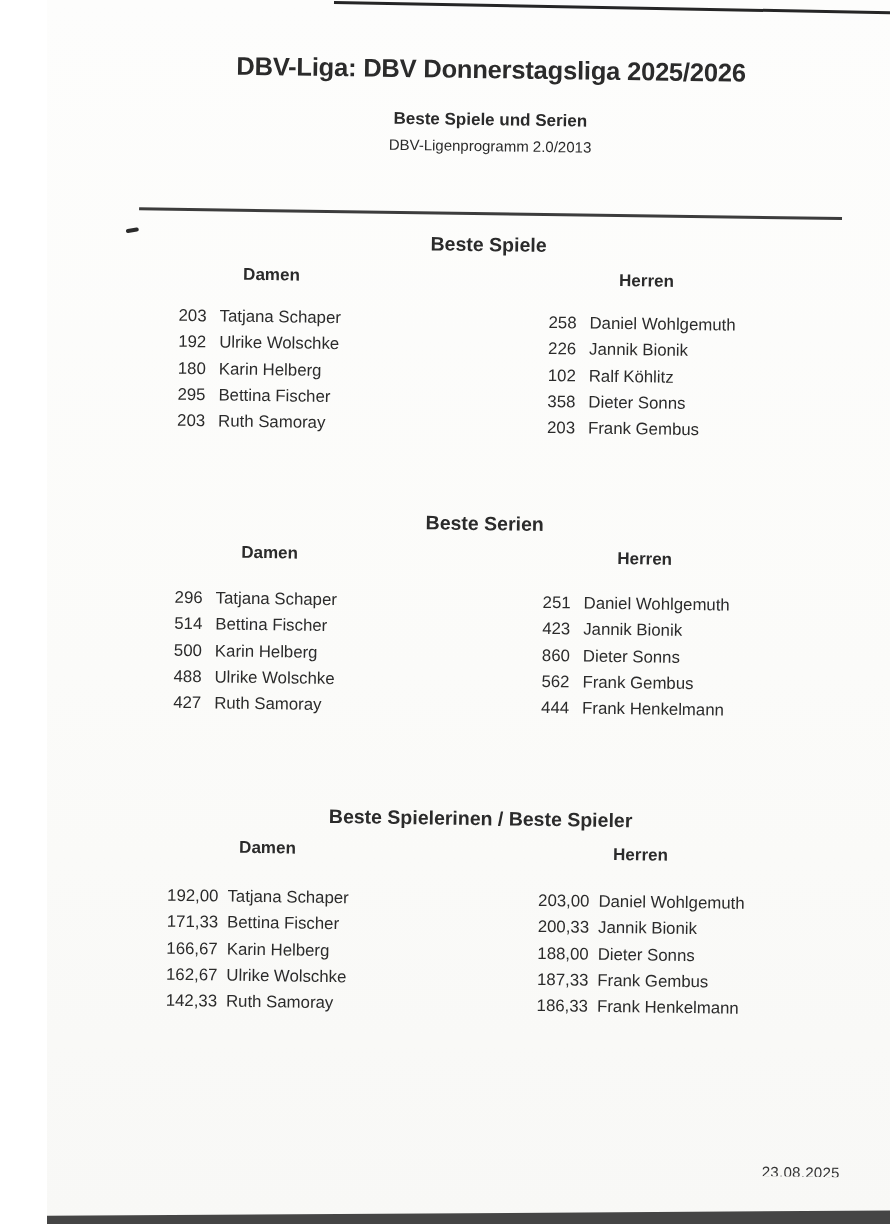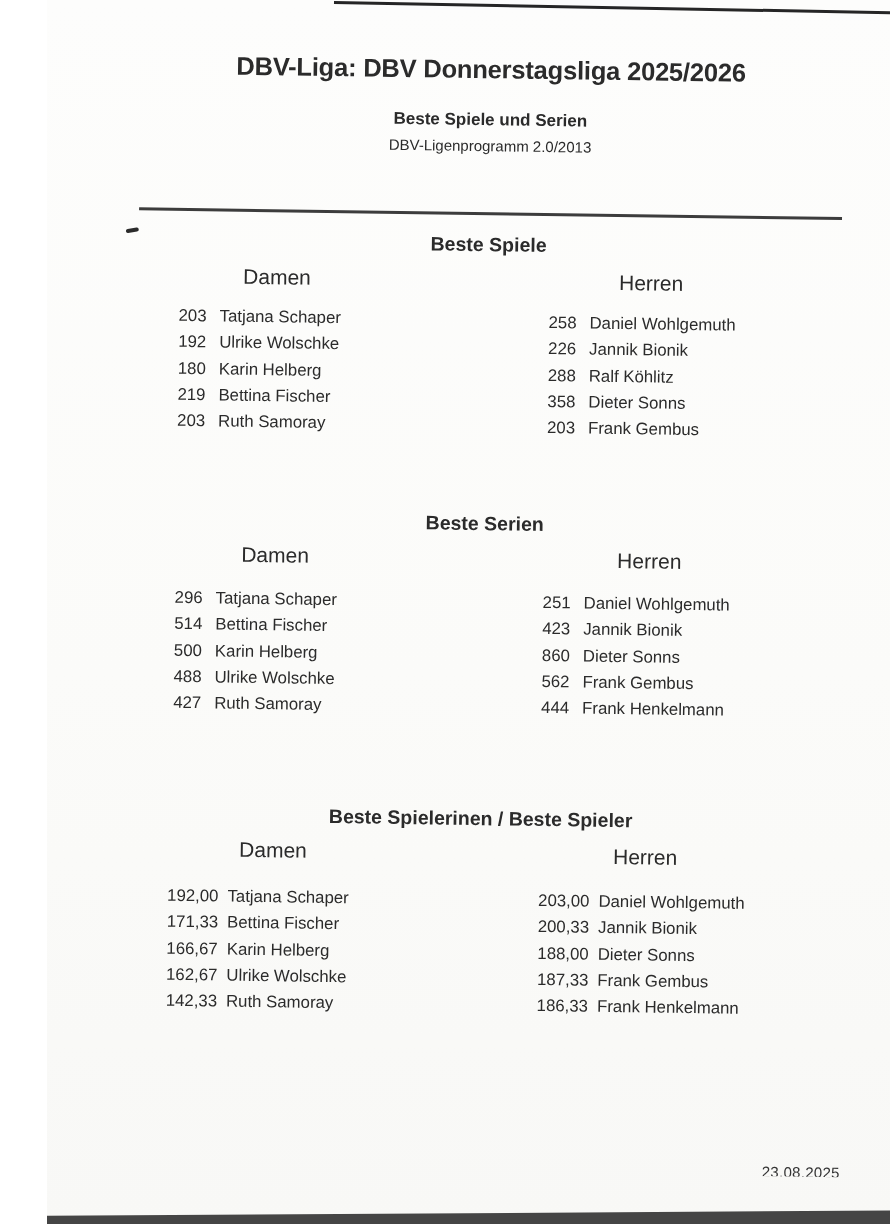--- a/index.html
+++ b/index.html
@@ -21,21 +21,21 @@
                   font-size:15px; }
 
   .divider { position:absolute; left:95px; top:206px; width:703px; height:3px; background:#3c3c3c; }
   .stray-mark { position:absolute; left:82px; top:227px; width:13px; height:3.5px;
                 background:#2b2b2b; border-radius:2px; transform:rotate(-10deg); }
 
   .section-title { position:absolute; left:0; width:890px; text-align:center;
                    font-size:19.5px; font-weight:700; }
   #s1-title { top:227px; } #s2-title { top:506px; } #s3-title { top:801px; }
 
-  .col-header { position:absolute; font-size:21px; font-weight:400; }
+  .col-header { position:absolute; font-size:17px; font-weight:700; }
   #s1-damen-h { left:200px; top:262px; } #s1-herren-h { left:576px; top:263px; }
   #s2-damen-h { left:202px; top:540px; } #s2-herren-h { left:578px; top:541px; }
   #s3-damen-h { left:204px; top:835px; } #s3-herren-h { left:578px; top:837px; }
 
   .list { position:absolute; font-size:16.8px; }
   .row  { height:26.3px; line-height:26.3px; white-space:nowrap; }
   .score  { display:inline-block; width:45px; text-align:right; }
   .player { margin-left:13px; }
   .wide .score  { width:67px; }
   .wide .player { margin-left:9px; }
@@ -85,39 +85,39 @@
 
         <div class="row">
           <span class="score">192</span><span class="player">Ulrike Wolschke</span>
         </div>
 
         <div class="row">
           <span class="score">180</span><span class="player">Karin Helberg</span>
         </div>
 
         <div class="row">
-          <span class="score">219</span><span class="player">Bettina Fischer</span>
+          <span class="score">295</span><span class="player">Bettina Fischer</span>
         </div>
 
         <div class="row">
           <span class="score">203</span><span class="player">Ruth Samoray</span>
         </div>
       </div>
     <div class="list" id="s1-herren">
 
         <div class="row">
           <span class="score">258</span><span class="player">Daniel Wohlgemuth</span>
         </div>
 
         <div class="row">
           <span class="score">226</span><span class="player">Jannik Bionik</span>
         </div>
 
         <div class="row">
-          <span class="score">288</span><span class="player">Ralf Köhlitz</span>
+          <span class="score">102</span><span class="player">Ralf Köhlitz</span>
         </div>
 
         <div class="row">
           <span class="score">358</span><span class="player">Dieter Sonns</span>
         </div>
 
         <div class="row">
           <span class="score">203</span><span class="player">Frank Gembus</span>
         </div>
       </div>

